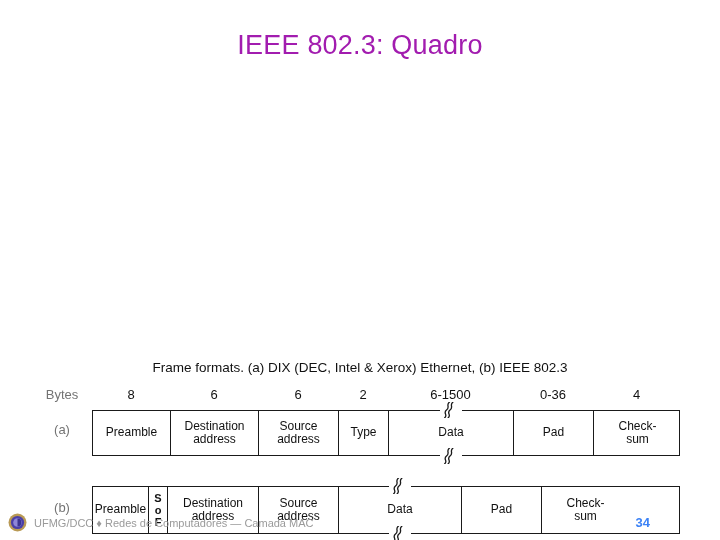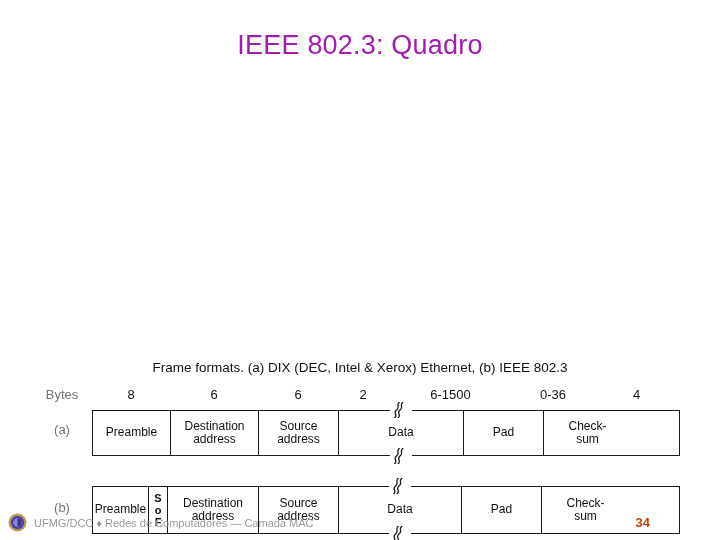--- a/index.html
+++ b/index.html
@@ -149,21 +149,21 @@
     font-size: 11px;
     color: #9a9a9a;
     white-space: nowrap;
   }
   .page-num {
     position: absolute;
     right: 14px;
     top: 9px;
     font-size: 13px;
     font-weight: bold;
-    color: #c2410c;
+    color: #3b82f6;
   }
 </style>
 </head>
 <body>
 
 <div class="slide-title">IEEE 802.3: Quadro</div>
 
 <div class="figure">
 
   <div class="row-label lbl-bytes">Bytes</div>
@@ -191,20 +191,25 @@
       <div class="cell" style="width: 88px; flex: 0 0 88px;">
         <span>
           <span class="cell-text">Destination</span>
           <span class="cell-text">address</span>
         </span>
       </div>
       <div class="cell" style="width: 80px; flex: 0 0 80px;">
         <span>
           <span class="cell-text">Source</span>
           <span class="cell-text">address</span>
+        </span>
+      </div>
+      <div class="cell" style="width: 50px; flex: 0 0 50px;">
+        <span>
+          <span class="cell-text">Type</span>
         </span>
       </div>
       <div class="cell" style="width: 125px; flex: 0 0 125px;">
         <span>
           <span class="cell-text">Data</span>
         </span>
         <span class="brk brk-top">
           <svg width="14" height="16" viewBox="0 0 14 16">
             <path d="M9 0 C5 3 10 5 6 8 C2 11 8 13 4 16" stroke="#1a1a1a" stroke-width="1.3" fill="none" stroke-linecap="round"></path>
             <path d="M5.5 0 C1.5 3 6.5 5 2.5 8 C-1.5 11 4.5 13 0.5 16" stroke="#1a1a1a" stroke-width="1.3" fill="none" stroke-linecap="round"></path>

